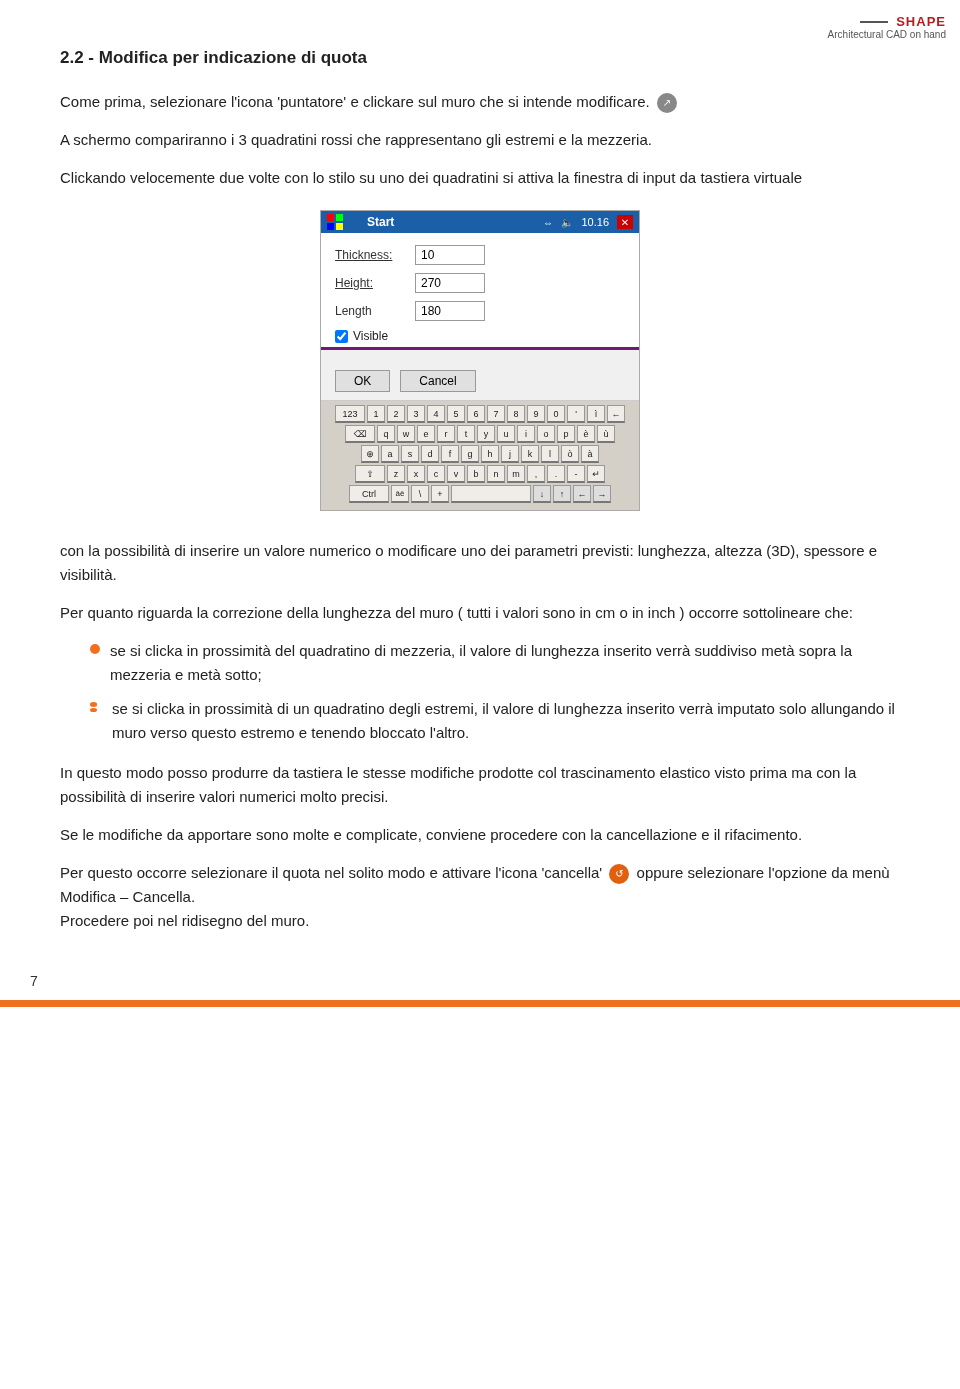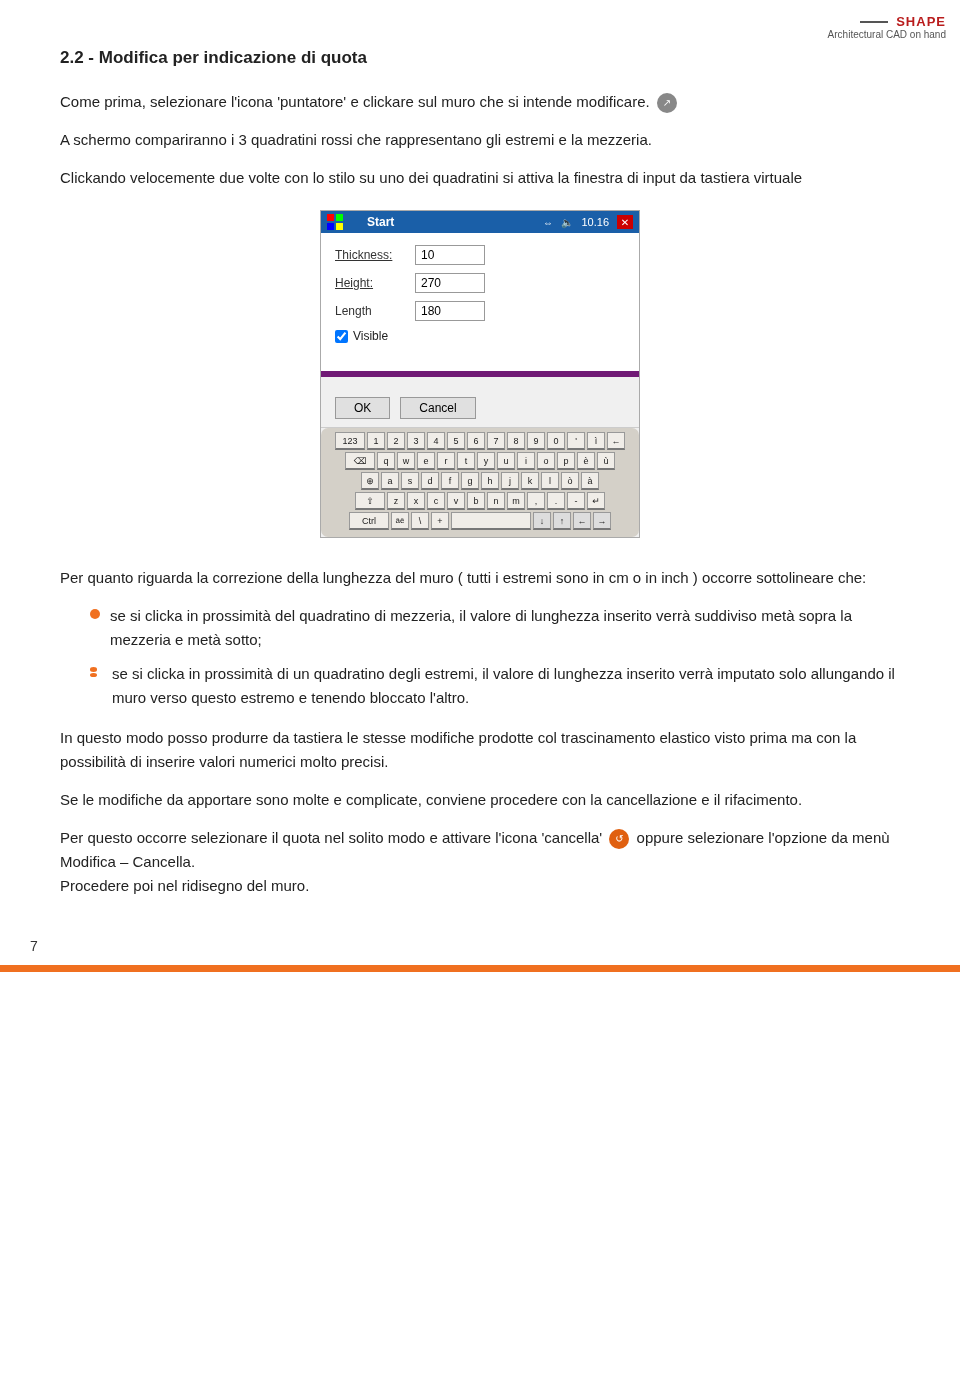--- a/index.html
+++ b/index.html
@@ -124,22 +124,22 @@
       height: 14px;
       font-size: 10px;
       cursor: pointer;
       display: flex;
       align-items: center;
       justify-content: center;
     }
 
     .dialog-fields {
       background: white;
-      padding: 12px 14px 24px 14px;
-      border-bottom: 6px solid #701a75;
+      padding: 12px 14px 0 14px;
+      border-bottom: 3px solid #701a75;
     }
 
     .field-row {
       display: flex;
       align-items: center;
       margin-bottom: 8px;
     }
     .field-label {
       width: 80px;
       font-size: 12px;
@@ -176,21 +176,20 @@
       border: 1px solid #999;
       font-size: 12px;
       cursor: pointer;
       margin-top: 12px;
     }
 
     
     .vkb {
       background: #d4d0c8;
       padding: 4px 5px 5px 5px;
-      border-radius: 7px;
     }
     .vkb-row {
       display: flex;
       gap: 2px;
       margin-bottom: 2px;
       justify-content: center;
     }
     .vkb-key {
       background: #f0ede8;
       border: 1px solid #999;
@@ -420,22 +419,23 @@
           <div class="vkb-key" style="min-width:80px;"></div>
           <div class="vkb-key arrow">↓</div>
           <div class="vkb-key arrow">↑</div>
           <div class="vkb-key arrow">←</div>
           <div class="vkb-key arrow">→</div>
         </div>
       </div>
     </div>
   </div>
 
-
-  <p>Per quanto riguarda la correzione della lunghezza del muro ( tutti i estremi sono in cm o in inch ) occorre sottolineare che:</p>
+  <p>con la possibilità di inserire un valore numerico o modificare uno dei parametri previsti: lunghezza, altezza (3D), spessore e visibilità.</p>
+
+  <p>Per quanto riguarda la correzione della lunghezza del muro ( tutti i valori sono in cm o in inch ) occorre sottolineare che:</p>
 
   <div class="bullet-list">
     <div class="bullet-item">
       <div class="bullet-dot"></div>
       <span>se si clicka in prossimità del quadratino di mezzeria, il valore di lunghezza inserito verrà suddiviso metà sopra la mezzeria e metà sotto;</span>
     </div>
     <div class="bullet-item">
       <div class="bullet-dot small-two">
         <span></span>
         <span></span>

